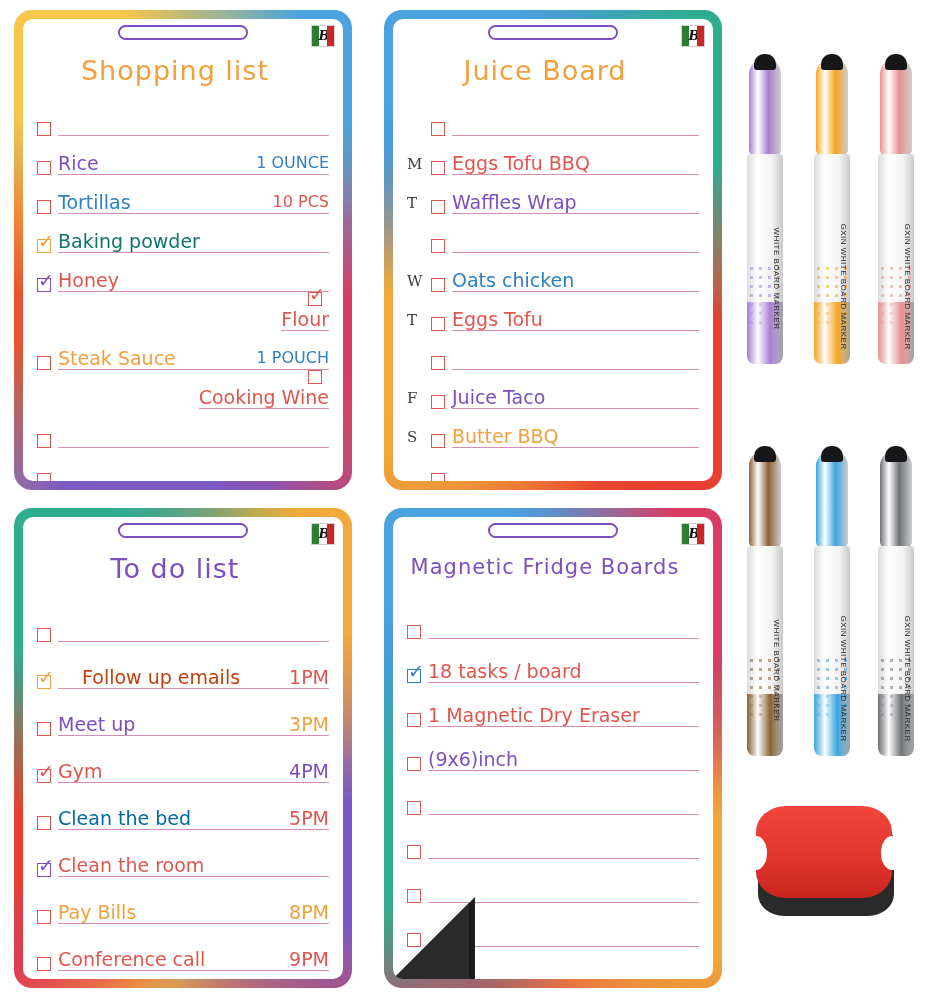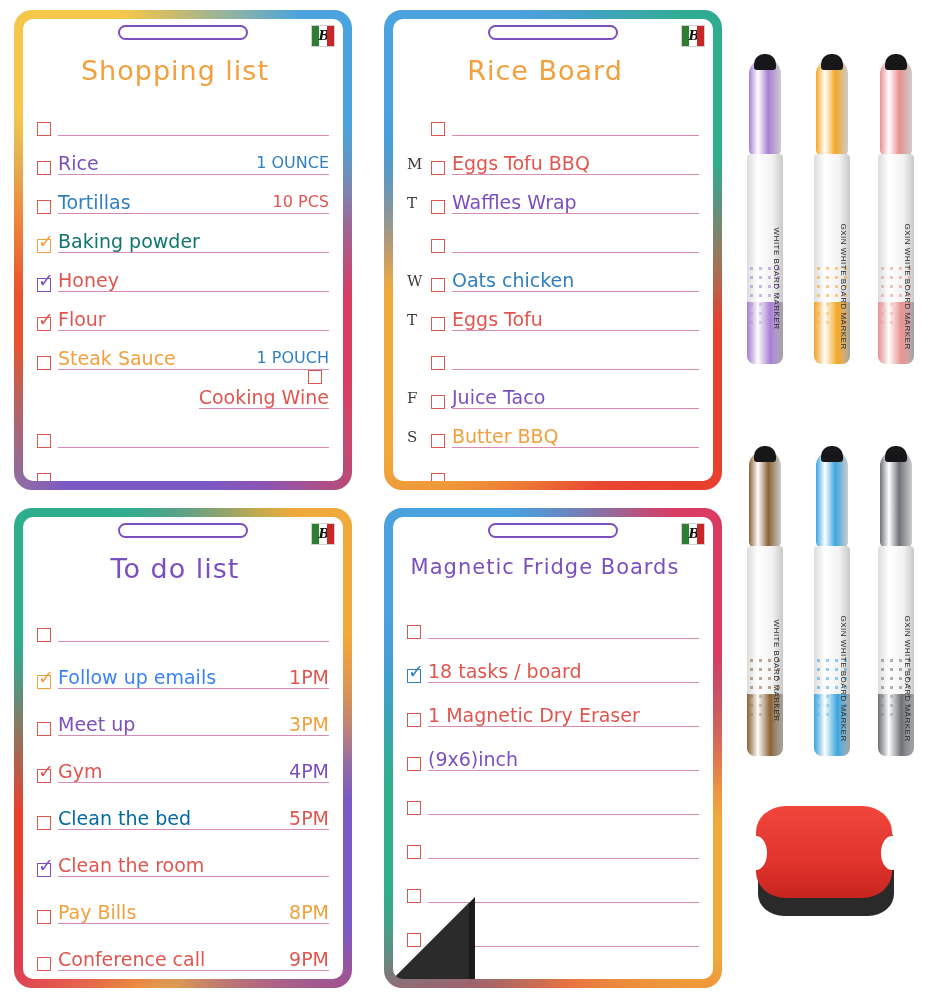--- a/index.html
+++ b/index.html
@@ -272,21 +272,21 @@
           <div class="line">
             <span class="txt" style="color: #0f766e;">Baking powder</span>
           </div>
         </div>
         <div class="row" style="height: 39px;">
           <div class="chk on" style="border-color: rgb(123, 79, 191); color: rgb(123, 79, 191);"></div>
           <div class="line">
             <span class="txt" style="color: rgb(224, 86, 79);">Honey</span>
           </div>
         </div>
-        <div class="row" style="height: 39px;">
+        <div class="row" style="height: 39px; flex-direction: column;">
           <div class="chk on" style="border-color: rgb(224, 86, 79); color: rgb(224, 86, 79);"></div>
           <div class="line">
             <span class="txt" style="color: rgb(224, 86, 79);">Flour</span>
           </div>
         </div>
         <div class="row" style="height: 39px;">
           <div class="chk" style="border-color: rgb(224, 86, 79);"></div>
           <div class="line">
             <span class="txt" style="color: rgb(242, 160, 61);">Steak Sauce</span>
             <span class="txt right small" style="color: rgb(47, 127, 193);">1 POUCH</span>
@@ -315,21 +315,21 @@
 </div>
 
 <div class="board" id="board-menu">
   <div class="board-inner">
     <div class="tab"></div>
     <div class="logo">
       <i class="l1"></i>
         <i class="l2">B</i>
         <i class="l3"></i>
     </div>
-    <div class="board-title" style="top:36px; font-size:27px; color:#f2a03d;">Rice Board</div>
+    <div class="board-title" style="top:36px; font-size:27px; color:#f2a03d;">Juice Board</div>
     <div class="rows" id="rows-menu" style="top: 78px; left: 14px; right: 14px; padding-left: 24px;">
         <div class="row" style="height: 39px;">
           <div class="chk" style="border-color: rgb(224, 86, 79);"></div>
           <div class="line">
             <span class="txt" style="color: rgb(123, 79, 191);"></span>
           </div>
         </div>
         <div class="row" style="height: 39px;">
           <div class="chk" style="border-color: rgb(224, 86, 79);"></div>
           <span class="txt day">M</span>
@@ -406,21 +406,21 @@
     <div class="rows" id="rows-todo" style="top: 78px; left: 14px; right: 14px; padding-left: 0px;">
         <div class="row" style="height: 47px;">
           <div class="chk" style="border-color: rgb(224, 86, 79);"></div>
           <div class="line">
             <span class="txt" style="color: rgb(123, 79, 191);"></span>
           </div>
         </div>
         <div class="row" style="height: 47px;">
           <div class="chk on" style="border-color: rgb(242, 160, 61); color: rgb(242, 160, 61);"></div>
           <div class="line">
-            <span class="txt" style="color: #3b82f6;">Follow up emails</span>
+            <span class="txt" style="color: #c2410c; margin-left: 24px;">Follow up emails</span>
             <span class="txt right" style="color: rgb(224, 86, 79);">1PM</span>
           </div>
         </div>
         <div class="row" style="height: 47px;">
           <div class="chk" style="border-color: rgb(224, 86, 79);"></div>
           <div class="line">
             <span class="txt" style="color: rgb(123, 79, 191);">Meet up</span>
             <span class="txt right" style="color: rgb(242, 160, 61);">3PM</span>
           </div>
         </div>

